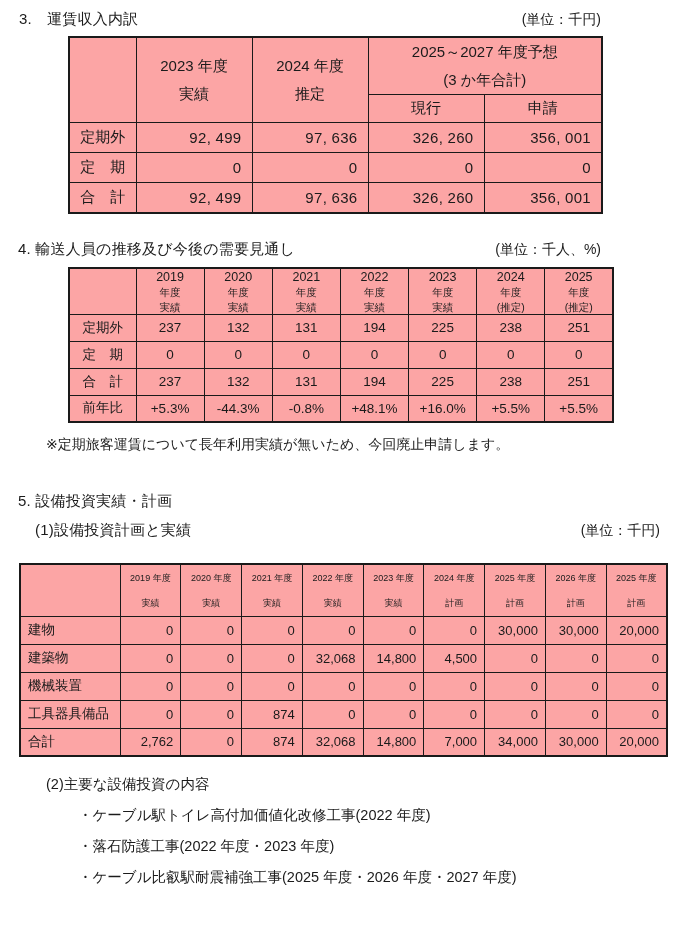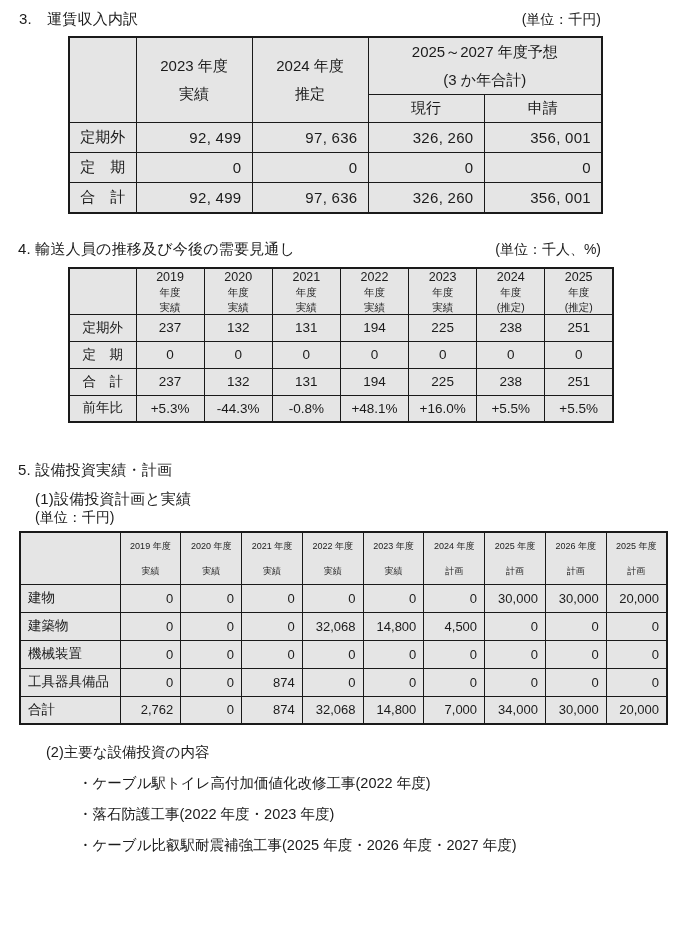--- a/index.html
+++ b/index.html
@@ -8,21 +8,21 @@
     font-family:"Liberation Sans","DejaVu Sans",sans-serif;
     color:#1b1b1b;
     -webkit-font-smoothing:antialiased;
   }
   .page { position:relative; width:679px; height:940px; }
 
   .row-head { display:flex; justify-content:space-between; align-items:baseline; }
   .sec-title { font-size:15px; letter-spacing:0.2px; }
   .unit { font-size:14px; }
 
-  table { border-collapse:collapse; table-layout:fixed; background:#e5e5e5; }
+  table { border-collapse:collapse; table-layout:fixed; background:#fca5a5; }
   .t1,.t2,.t3 { border:2px solid #1a1a1a; }
   th,td { border:1.5px solid #1a1a1a; font-weight:normal; padding:0; vertical-align:middle; }
 
   
   .sec3-head { margin:10px 78px 7px 19px; }
   .t1 { width:533px; margin-left:68px; font-size:15px; }
   .t1 thead th { text-align:center; }
   .t1 .hdr2 div { line-height:28px; }
   .t1 tr.hrow1 { height:55px; }
   .t1 tr.hrow2 { height:28px; }
@@ -35,21 +35,21 @@
   .t2 { width:546px; margin-left:68px; }
   .t2 thead tr { height:46px; }
   .t2 thead th div { font-size:10.5px; line-height:1.35; text-align:center; }
   .t2 thead th div:first-child { font-size:12.5px; }
   .t2 tbody tr { height:27px; }
   .t2 tbody th, .t2 tbody td { text-align:center; font-size:13.5px; }
   .note { margin:13px 0 0 46px; font-size:14px; }
 
   
   .sec5-title { margin:38px 0 0 18px; }
-  .sec51-head { margin:10px 19px 4px 35px;flex-direction:column; }
+  .sec51-head { margin:10px 19px 23px 35px; }
   .t3 { width:649px; margin-left:19px; }
   .t3 thead tr { height:52px; }
   .t3 thead th { text-align:center; padding:8px 0 7px 0; vertical-align:middle; }
   .t3 thead th div { font-size:9px; line-height:1; text-align:center; }
   .t3 thead th div:first-child { margin-bottom:16px; }
   .t3 tbody tr { height:28px; }
   .t3 tbody th { text-align:left; padding-left:7px; font-size:13.5px; }
   .t3 tbody td { text-align:right; padding-right:7px; font-size:13px; }
 
   .sub2-title { margin:18px 10px 0 46px; font-size:14.5px; }
@@ -213,20 +213,21 @@
           <td>-44.3%</td>
           <td>-0.8%</td>
           <td>+48.1%</td>
           <td>+16.0%</td>
           <td>+5.5%</td>
           <td>+5.5%</td>
         </tr>
       </tbody>
   </table>
 
+  <div class="note">※定期旅客運賃について長年利用実績が無いため、今回廃止申請します。</div>
 
   <div class="sec5-title sec-title">5. 設備投資実績・計画</div>
 
   <div class="row-head sec51-head">
     <span class="sec-title">(1)設備投資計画と実績</span>
     <span class="unit">(単位：千円)</span>
   </div>
 
   <table class="t3">
     <colgroup>

